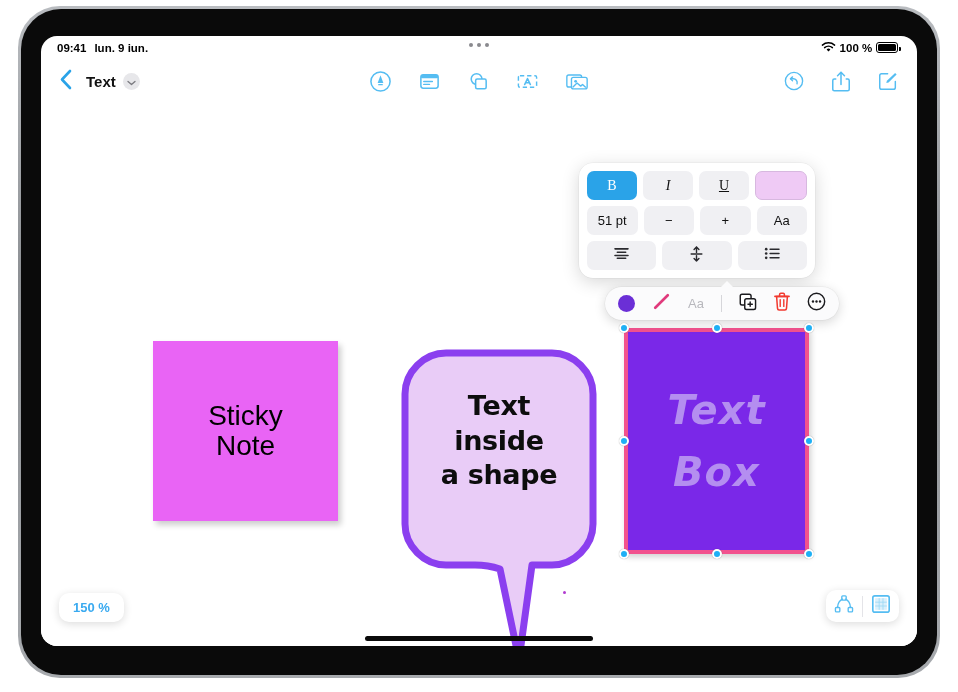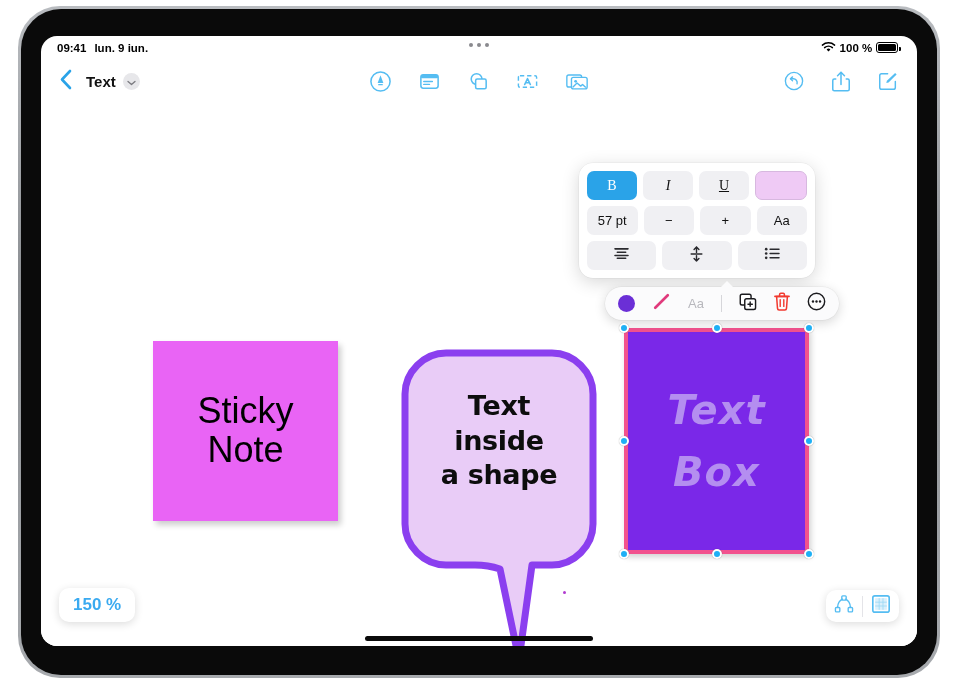--- a/index.html
+++ b/index.html
@@ -96,21 +96,21 @@
   }
 
   
   #sticky-note {
     position: absolute; left: 112px; top: 239px;
     width: 185px; height: 180px;
     display: flex; align-items: center; justify-content: center;
     box-shadow: 3px 4px 6px rgba(0,0,0,0.20);
   }
   #sticky-note-text {
-    font-size: 36px; color: #000; text-align: center; line-height: 1.08;
+    font-size: 28px; color: #000; text-align: center; line-height: 1.08;
     font-family: "Liberation Sans", sans-serif;
     white-space: pre-line;
   }
 
   
   #shape-bubble { position: absolute; left: 358px; top: 245px; width: 200px; height: 325px; }
   #shape-bubble svg { display:block; }
   #shape-text {
     position: absolute; left: 0; top: 42px; width: 200px;
     text-align: center; font-size: 27px; color: #0d0d0d;
@@ -188,21 +188,21 @@
   }
   .act-item { cursor:pointer; display:flex; align-items:center; justify-content:center; }
   #act-color-dot { width: 17px; height: 17px; border-radius: 50%; }
   #act-aa { font-size: 13px; color: #b8b8bd; font-family: "Liberation Sans", sans-serif; }
   #act-divider { width: 1px; height: 17px; background: #d6d6da; }
 
   
   #zoom-badge {
     position: absolute; left: 18px; bottom: 24px;
     background: #ffffff; border-radius: 10px;
-    padding: 7px 14px; font-size: 17px; font-weight: bold; color: #3aaaf0;
+    padding: 7px 14px; font-size: 13px; font-weight: bold; color: #3aaaf0;
     box-shadow: 0 2px 8px rgba(0,0,0,0.14);
     cursor: pointer;
   }
   #bottom-right-tools {
     position: absolute; right: 18px; bottom: 24px;
     background: #ffffff; border-radius: 10px;
     box-shadow: 0 2px 8px rgba(0,0,0,0.14);
     display: flex; align-items: center;
   }
   #bottom-right-tools .brt {
@@ -362,21 +362,21 @@
     </div>
 
     <div id="format-popup">
       <div class="fmt-row">
         <div class="fmt-btn active" id="fmt-bold">B</div>
         <div class="fmt-btn" id="fmt-italic">I</div>
         <div class="fmt-btn" id="fmt-underline">U</div>
         <div id="fmt-color-swatch" style="background: rgb(239, 202, 245);"></div>
       </div>
       <div class="fmt-row">
-        <div class="fmt-btn sans" id="fmt-size">57 pt</div>
+        <div class="fmt-btn sans" id="fmt-size">51 pt</div>
         <div class="fmt-btn sans">−</div>
         <div class="fmt-btn sans">+</div>
         <div class="fmt-btn sans">Aa</div>
       </div>
       <div class="fmt-row">
         <div class="fmt-btn">
           <span>
             <svg width="17" height="13" viewBox="0 0 18 14">
               <path d="M2 2 h14 M4.5 5.6 h9 M2 9.2 h14 M4.5 12.2 h9" stroke="#2a2a2e" stroke-width="1.7" stroke-linecap="round"></path>
             </svg>

